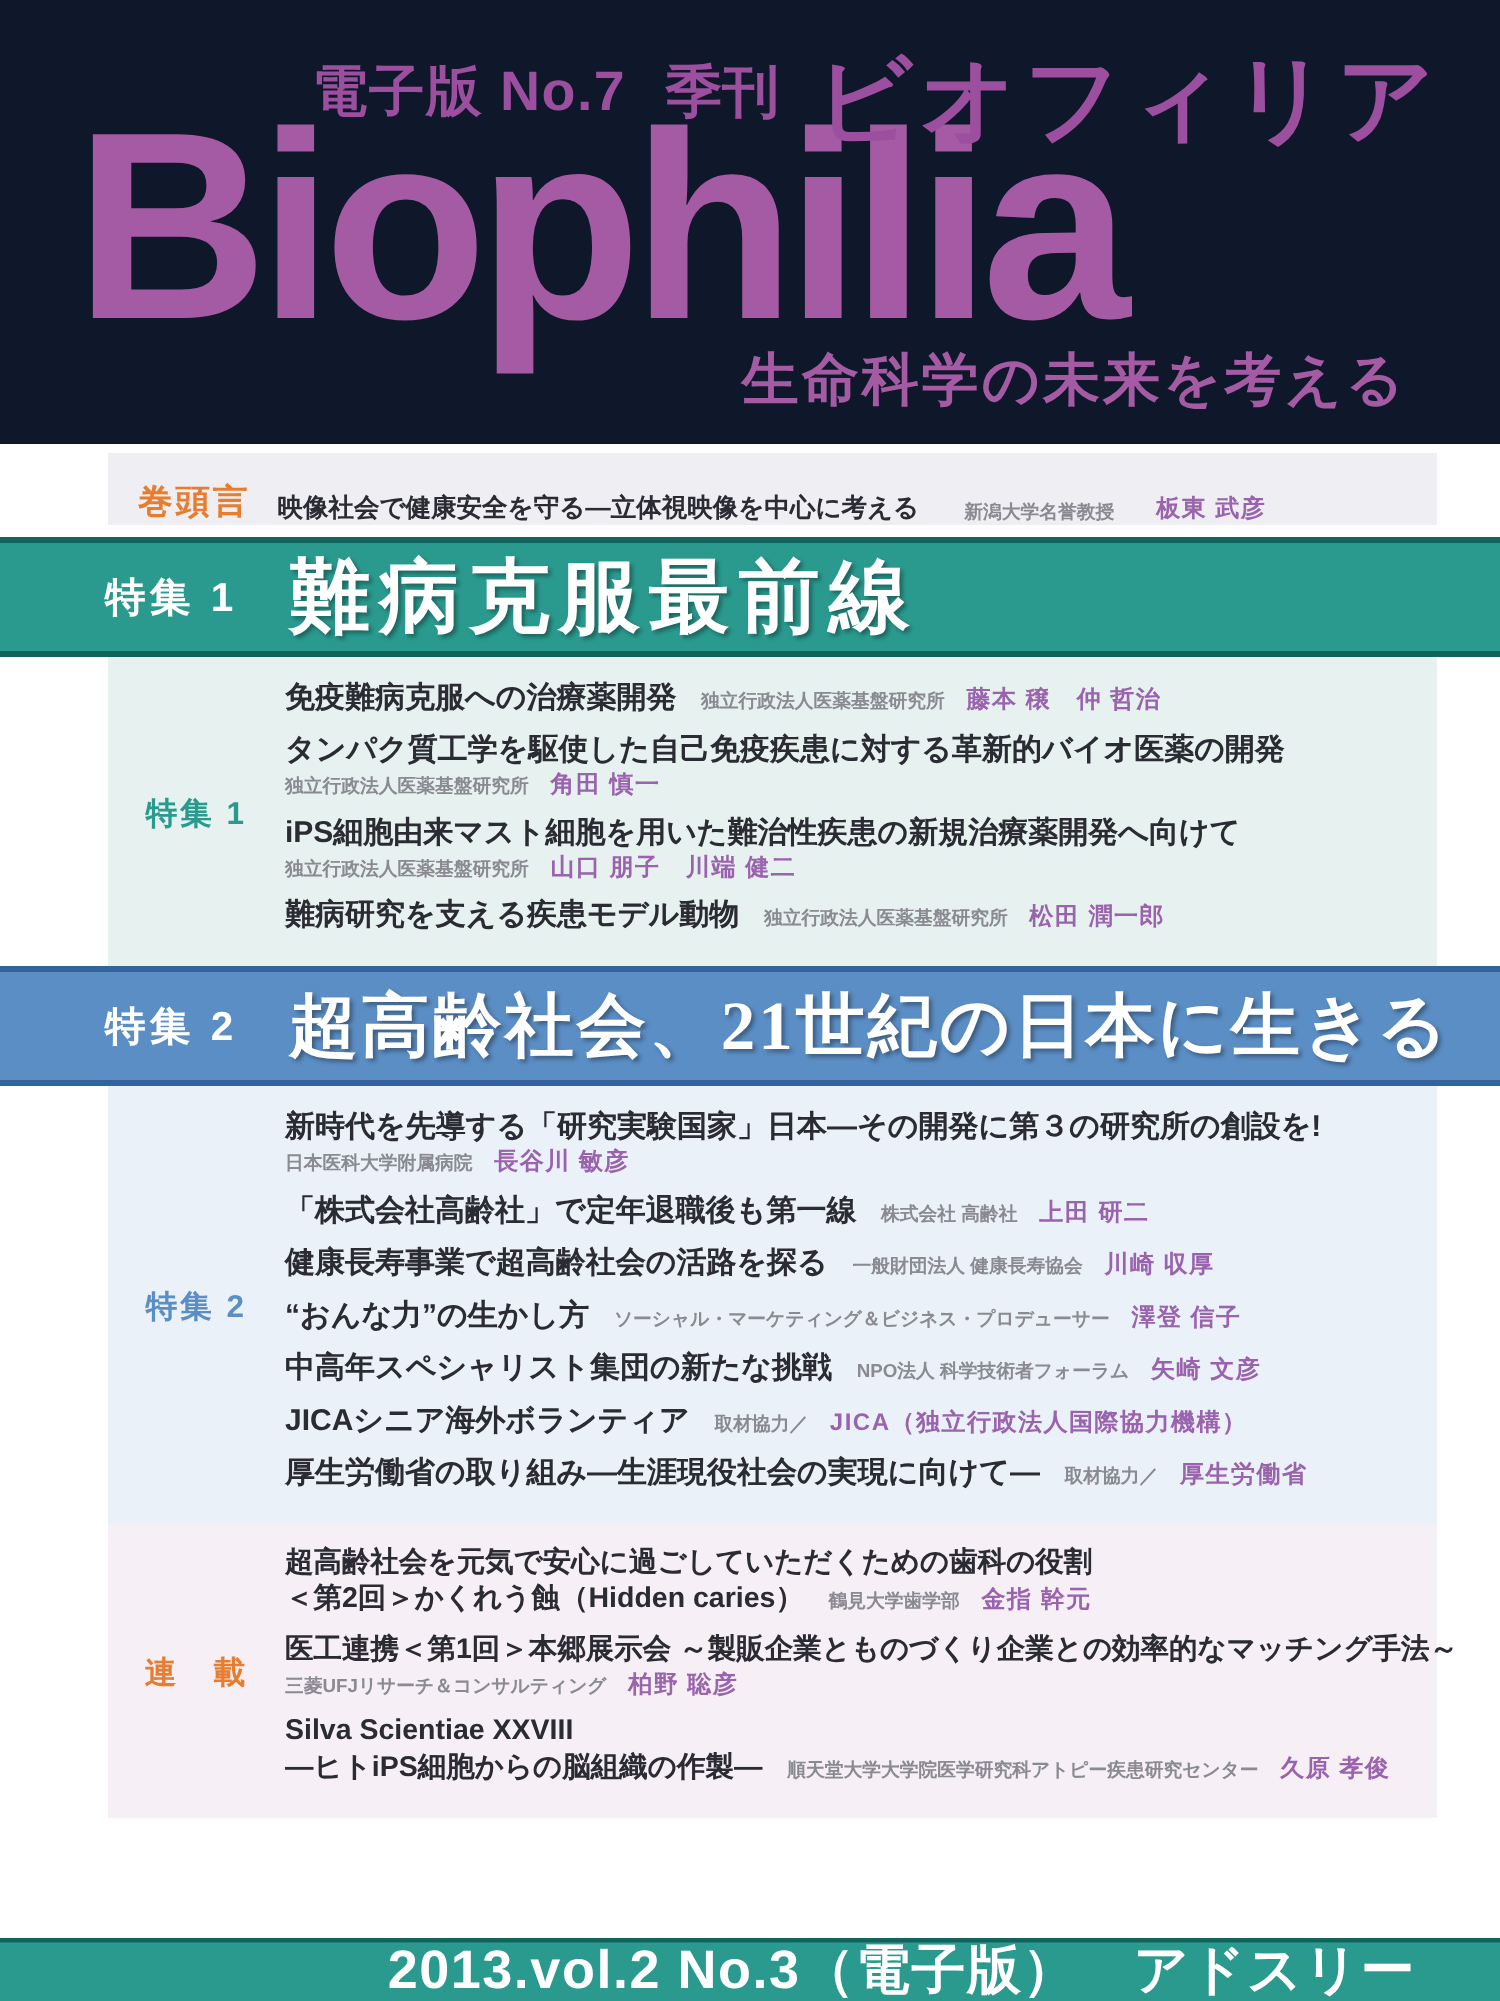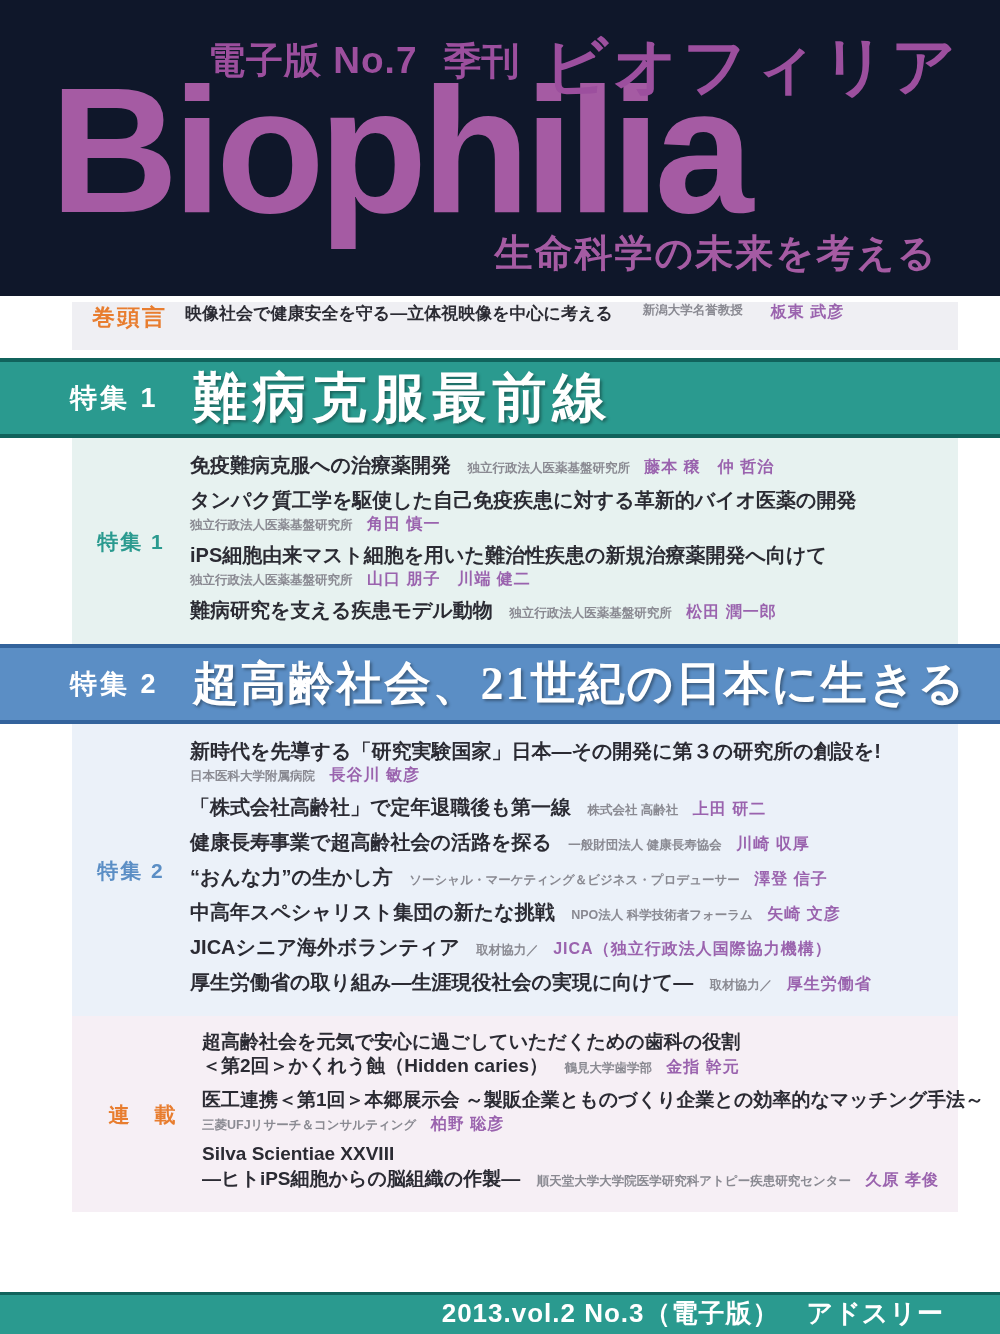--- a/index.html
+++ b/index.html
@@ -23,21 +23,21 @@
   .mast-quarterly{font-size:38px;font-weight:bold;margin-left:6px;}
   .mast-katakana{font-size:64px;font-weight:bold;letter-spacing:4px;line-height:.95;margin-left:4px;}
   .tagline{
     position:absolute;right:62px;top:228px;
     font-size:38px;font-weight:bold;color:#a55ba3;letter-spacing:2px;white-space:nowrap;
   }
   
   .inset{margin-left:72px;margin-right:42px;}
   .kantogen{
     height:48px;margin-top:6px;background:#efeff3;
-    display:flex;align-items:flex-start;gap:18px;padding:0 14px 0 20px;
+    display:flex;align-items:flex-end;gap:18px;padding:0 14px 0 20px;
     white-space:nowrap;overflow:hidden;
   }
   .kantogen-label{color:#e87d2f;font-size:23px;font-weight:bold;letter-spacing:2px;}
   .kantogen-title{color:#2b2b33;font-size:17px;font-weight:bold;}
   .aff{color:#8a8a92;font-size:12.5px;font-weight:bold;margin-left:12px;}
   .authors{color:#9a63ae;font-size:16px;font-weight:bold;margin-left:10px;letter-spacing:1px;}
   
   .banner{
     height:80px;margin-top:8px;display:flex;align-items:center;
     padding-left:70px;gap:34px;white-space:nowrap;
@@ -62,34 +62,34 @@
   .toc-block{display:flex;padding:14px 10px 12px 0;}
   .bg-teal{background:#e7f2f0;}
   .bg-blue{background:#ebf1f9;}
   .bg-pink{background:#f6eff5;}
   .gutter{
     width:118px;flex:none;display:flex;align-items:center;justify-content:center;
     font-size:21px;font-weight:bold;letter-spacing:2px;white-space:nowrap;
   }
   .gutter.teal{color:#2a9a8f;}
   .gutter.blue{color:#5b8ec5;}
-  .gutter.orange{color:#e87d2f;padding-left:12px;}
+  .gutter.orange{color:#e87d2f;}
   .toc-items{flex:1;min-width:0;}
   .toc-item{margin:0 0 9px 0;}
   .t-line{white-space:nowrap;line-height:1.3;}
   .title{color:#2b2b33;font-size:20px;font-weight:bold;}
   .sub-line{white-space:nowrap;line-height:1.2;margin-top:1px;}
   .sub-line .aff{margin-left:0;}
   .small-title{font-size:19px;}
   
   .footer{
     position:absolute;left:0;right:0;bottom:0;height:42px;background:#2a9a8f;
     box-shadow:inset 0 3px 0 #11635c;
     display:flex;align-items:center;justify-content:flex-end;padding-right:56px;
-    color:#fff;font-size:26px;font-weight:bold;letter-spacing:1px;
+    color:#fff;font-size:36px;font-weight:bold;letter-spacing:1px;
   }
 </style>
 </head>
 <body>
 
 <header class="masthead">
   <div class="wordmark">Biophilia</div>
   <div class="mast-topline">
     <span class="mast-edition">電子版 No.7</span>
     <span class="mast-quarterly">季刊</span>

